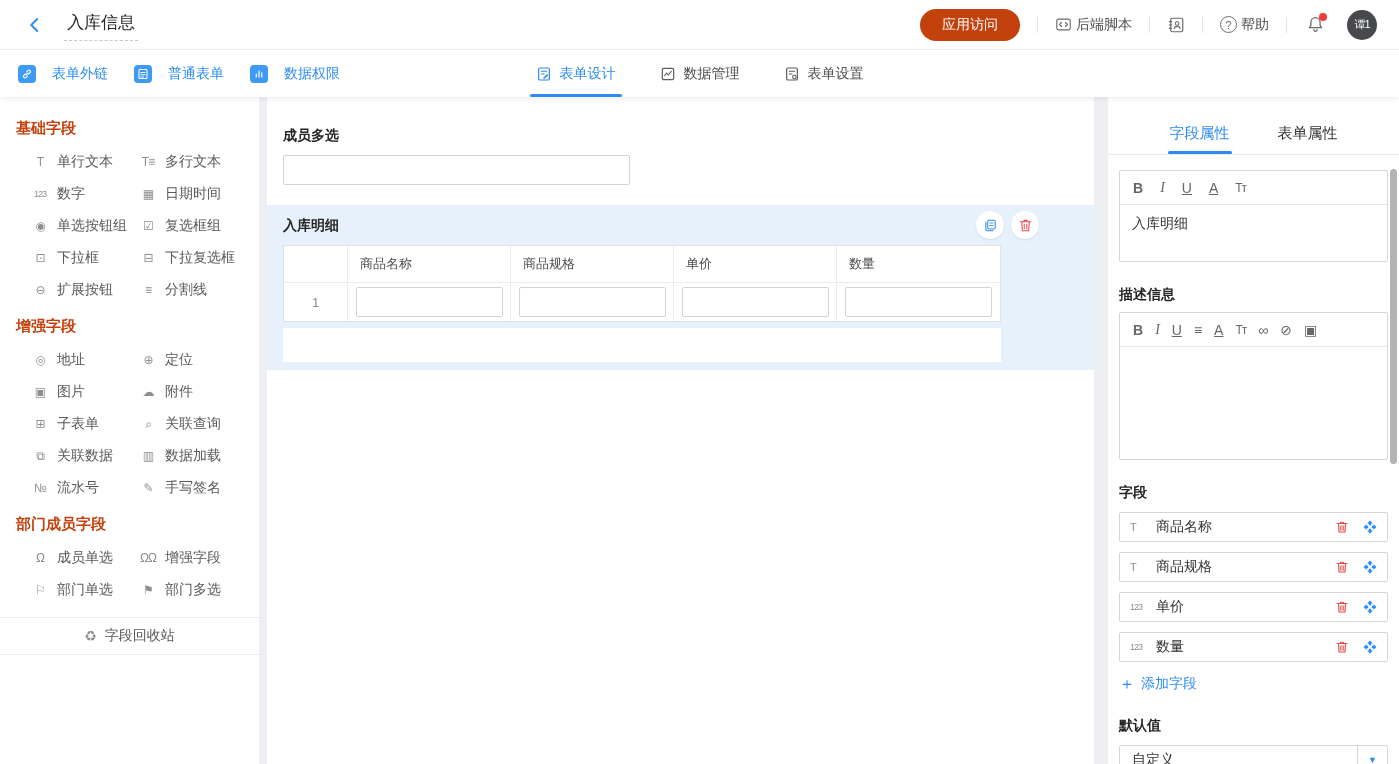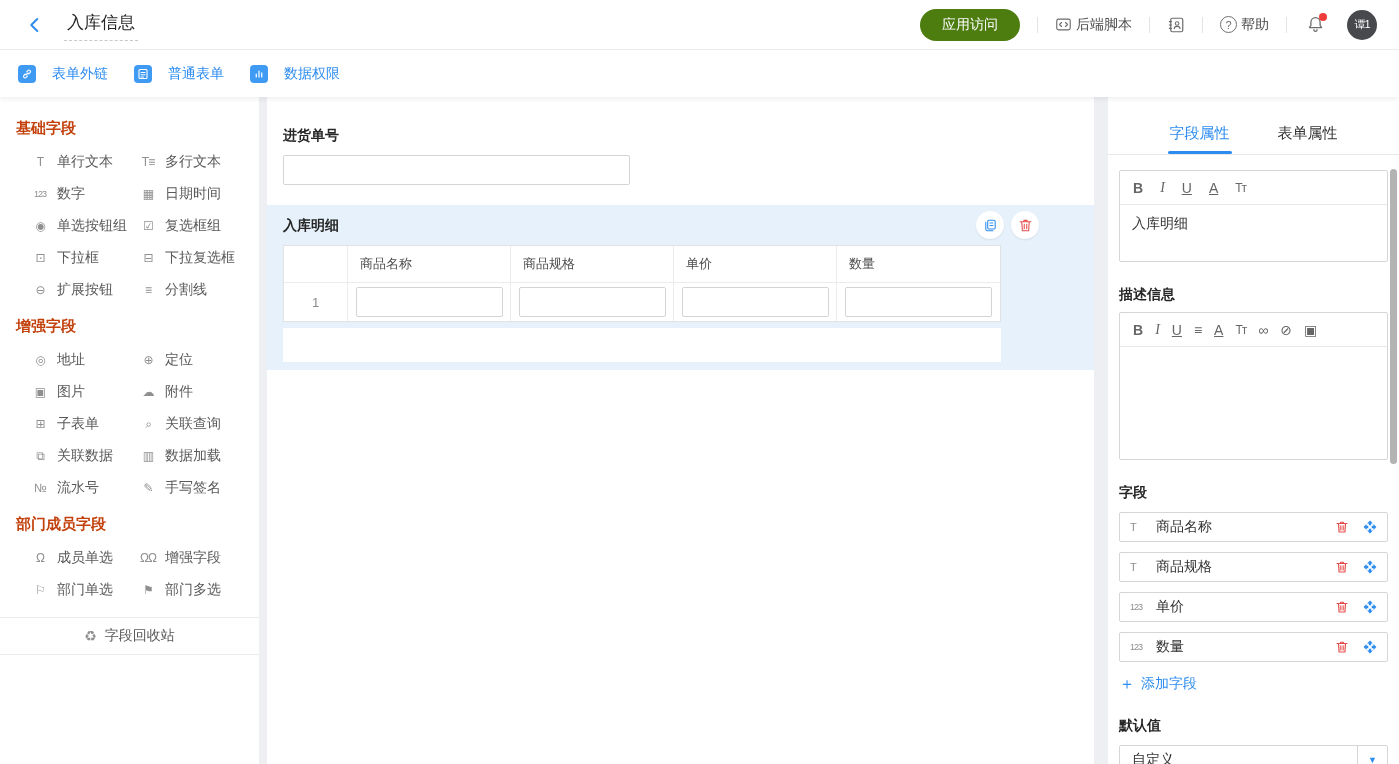--- a/index.html
+++ b/index.html
@@ -7,21 +7,21 @@
 body{font-family:"Liberation Sans","DejaVu Sans",sans-serif;font-size:14px;color:#333;background:#edeff2}
 .app{width:1399px;height:764px;display:flex;flex-direction:column}
 svg{display:block}
 
 
 .hdr{height:50px;background:#fff;border-bottom:1px solid #ededed;display:flex;align-items:center;padding:0 22px;flex:none}
 .back{width:26px;height:26px;display:flex;align-items:center;justify-content:center;cursor:pointer}
 .title-wrap{margin-left:16px;border-bottom:1px dashed #c9c9c9;padding:3px 3px 6px}
 .title{font-size:17px;color:#262626}
 .sp{flex:1}
-.pill{height:32px;border:none;border-radius:16px;background:#4d7c0f;color:#fff;font-size:14px;padding:0 22px;cursor:pointer;font-family:inherit}
+.pill{height:32px;border:none;border-radius:16px;background:#c2410c;color:#fff;font-size:14px;padding:0 22px;cursor:pointer;font-family:inherit}
 .hdiv{width:1px;height:16px;background:#e3e3e3;margin:0 17px}
 .hitem{display:flex;align-items:center;gap:4px;color:#4d4d4d;font-size:14px;cursor:pointer}
 .qmark{width:17px;height:17px;border:1.4px solid #6f6f6f;border-radius:50%;font-size:11px;color:#6f6f6f;display:flex;align-items:center;justify-content:center}
 .qmark::before{content:"?"}
 .bell{position:relative;cursor:pointer;margin:0 2px}
 .bdot{position:absolute;top:-2px;right:-2px;width:8px;height:8px;border-radius:50%;background:#f03b3b}
 .avatar{width:30px;height:30px;border-radius:50%;background:#48494c;color:#fff;font-size:11px;display:flex;align-items:center;justify-content:center;margin-left:20px;cursor:pointer;letter-spacing:-1px}
 
 
 .tbar{height:47px;background:#fff;display:flex;align-items:center;padding:0 18px;flex:none;position:relative;z-index:3;box-shadow:0 2px 5px rgba(0,0,0,.07)}
@@ -161,20 +161,45 @@
     </div>
     <div class="tshare">
       <span class="tsq">
           <svg width="12" height="12" viewBox="0 0 24 24">
             <path d="M6.5 12v6M12 6v12M17.5 9.5V18" stroke="#fff" stroke-width="2.4" stroke-linecap="round"></path>
           </svg>
         </span>
       <span>数据权限</span>
     </div>
 
+    <div class="ttabs">
+      <div class="ttab active">
+        <svg width="16" height="16" viewBox="0 0 24 24">
+            <rect x="4" y="3" width="16" height="18" rx="2" fill="none" stroke="#2d8cf0" stroke-width="1.8"></rect>
+            <path d="M8 8h8M8 12h4" stroke="#2d8cf0" stroke-width="1.6" stroke-linecap="round"></path>
+            <path d="M11 17.5l5.5-5.5 1.8 1.8-5.5 5.5H11v-1.8z" fill="#2d8cf0"></path>
+          </svg>
+        <span>表单设计</span>
+      </div>
+      <div class="ttab">
+        <svg width="16" height="16" viewBox="0 0 24 24">
+            <rect x="3.5" y="3.5" width="17" height="17" rx="2" fill="none" stroke="#5c5c5c" stroke-width="1.8"></rect>
+            <path d="M7 14.5l3-4 2.5 3 4.5-5.5" fill="none" stroke="#5c5c5c" stroke-width="1.6" stroke-linecap="round" stroke-linejoin="round"></path>
+          </svg>
+        <span>数据管理</span>
+      </div>
+      <div class="ttab">
+        <svg width="16" height="16" viewBox="0 0 24 24">
+            <rect x="4" y="3" width="16" height="18" rx="2" fill="none" stroke="#5c5c5c" stroke-width="1.8"></rect>
+            <path d="M8 8h8M8 12h4" stroke="#5c5c5c" stroke-width="1.6" stroke-linecap="round"></path>
+            <circle cx="15.5" cy="16.5" r="2.6" fill="none" stroke="#5c5c5c" stroke-width="1.6"></circle>
+          </svg>
+        <span>表单设置</span>
+      </div>
+    </div>
 
   </div>
 
   <div class="bd">
 
     <div class="sidebar">
       <div class="sec-title">基础字段</div>
       <div class="pal-grid">
         <div class="pal-item">
             <span class="pal-ic">T</span>
@@ -282,21 +307,21 @@
           </div>
       </div>
 
       <div class="recycle">
         <span class="rec-ic">♻</span>
         <span>字段回收站</span>
       </div>
     </div>
 
     <div class="canvas">
-      <div class="fld-label">进货单号</div>
+      <div class="fld-label">成员多选</div>
       <input class="txt-input" value="" style="">
 
       <div class="subform">
         <div class="sf-title">入库明细</div>
         <div class="sf-acts">
           <div class="cbtn">
             <svg width="15" height="15" viewBox="0 0 24 24">
                 <rect x="7.5" y="3.5" width="12" height="14" rx="2" fill="none" stroke="#2d8cf0" stroke-width="1.7"></rect>
                 <path d="M11 8h5M11 12h5" stroke="#2d8cf0" stroke-width="1.5" stroke-linecap="round"></path>
                 <path d="M4.5 7v11a2.5 2.5 0 002.5 2.5h9" fill="none" stroke="#2d8cf0" stroke-width="1.7" stroke-linecap="round"></path>

